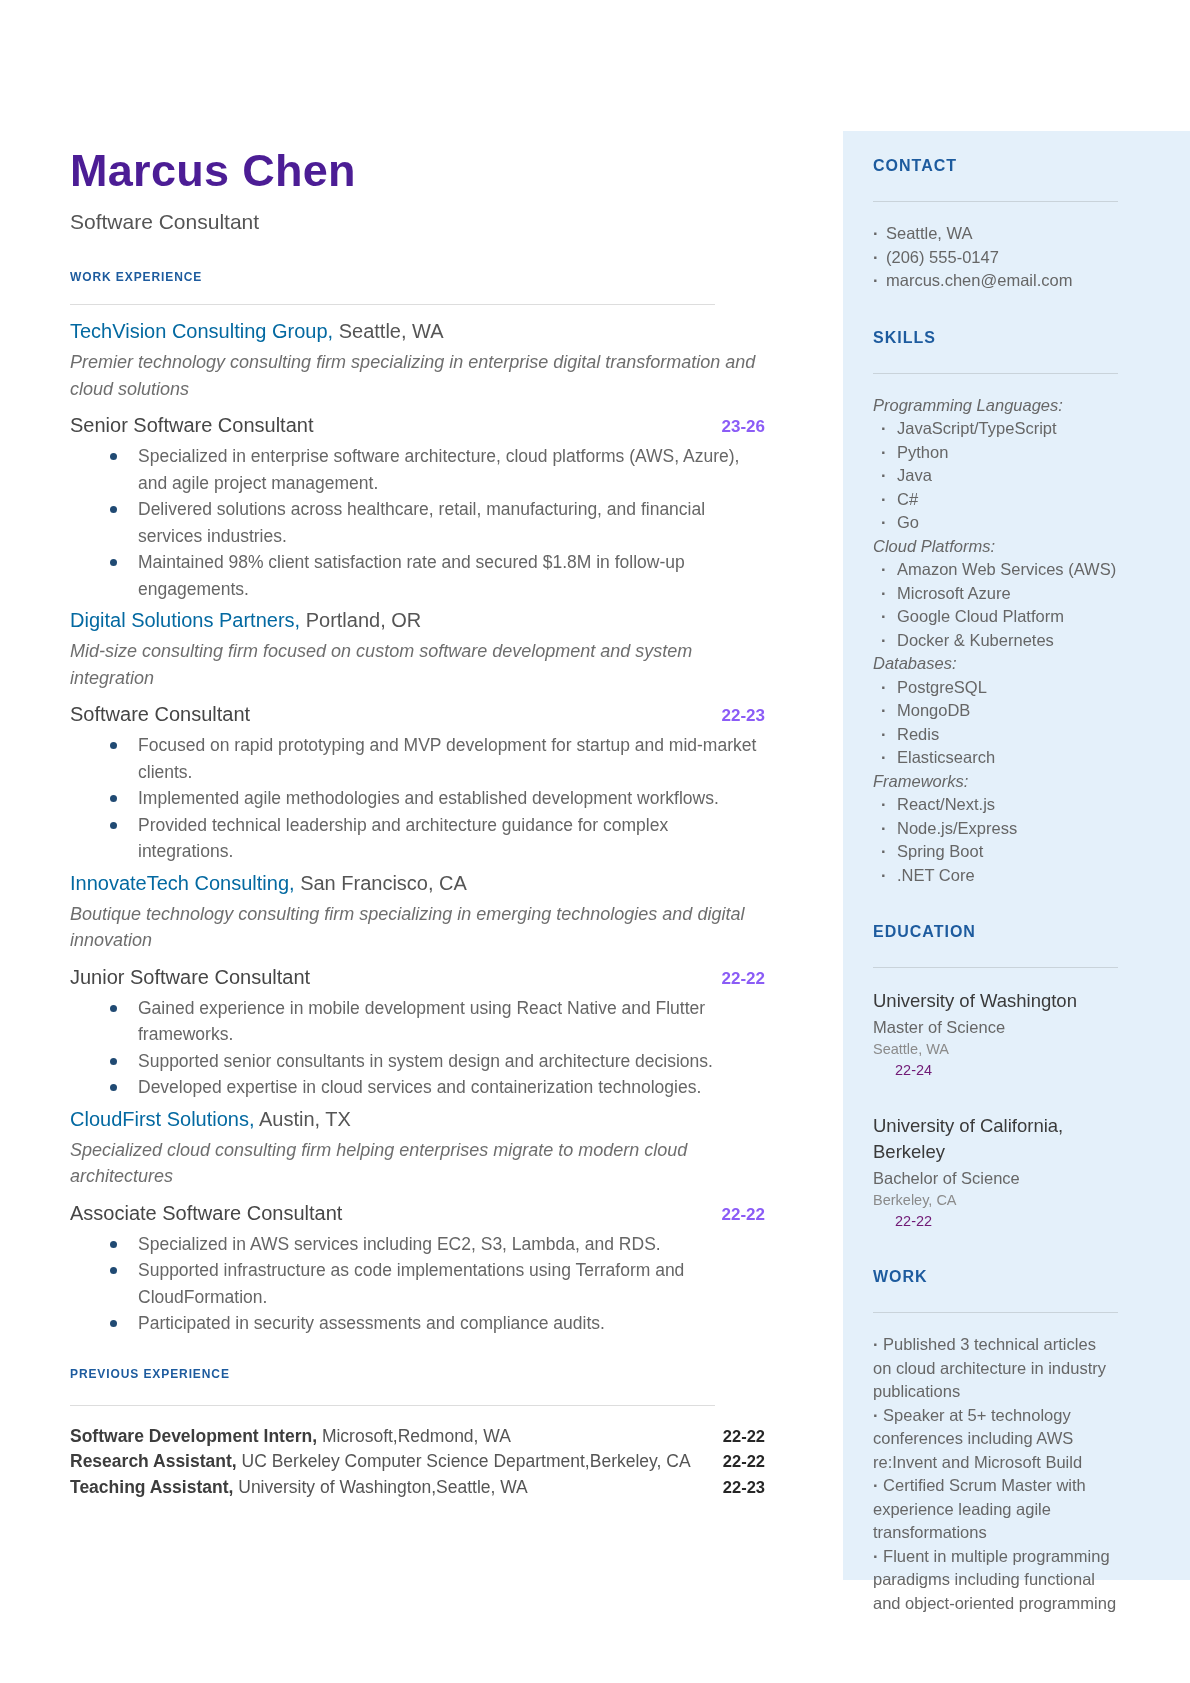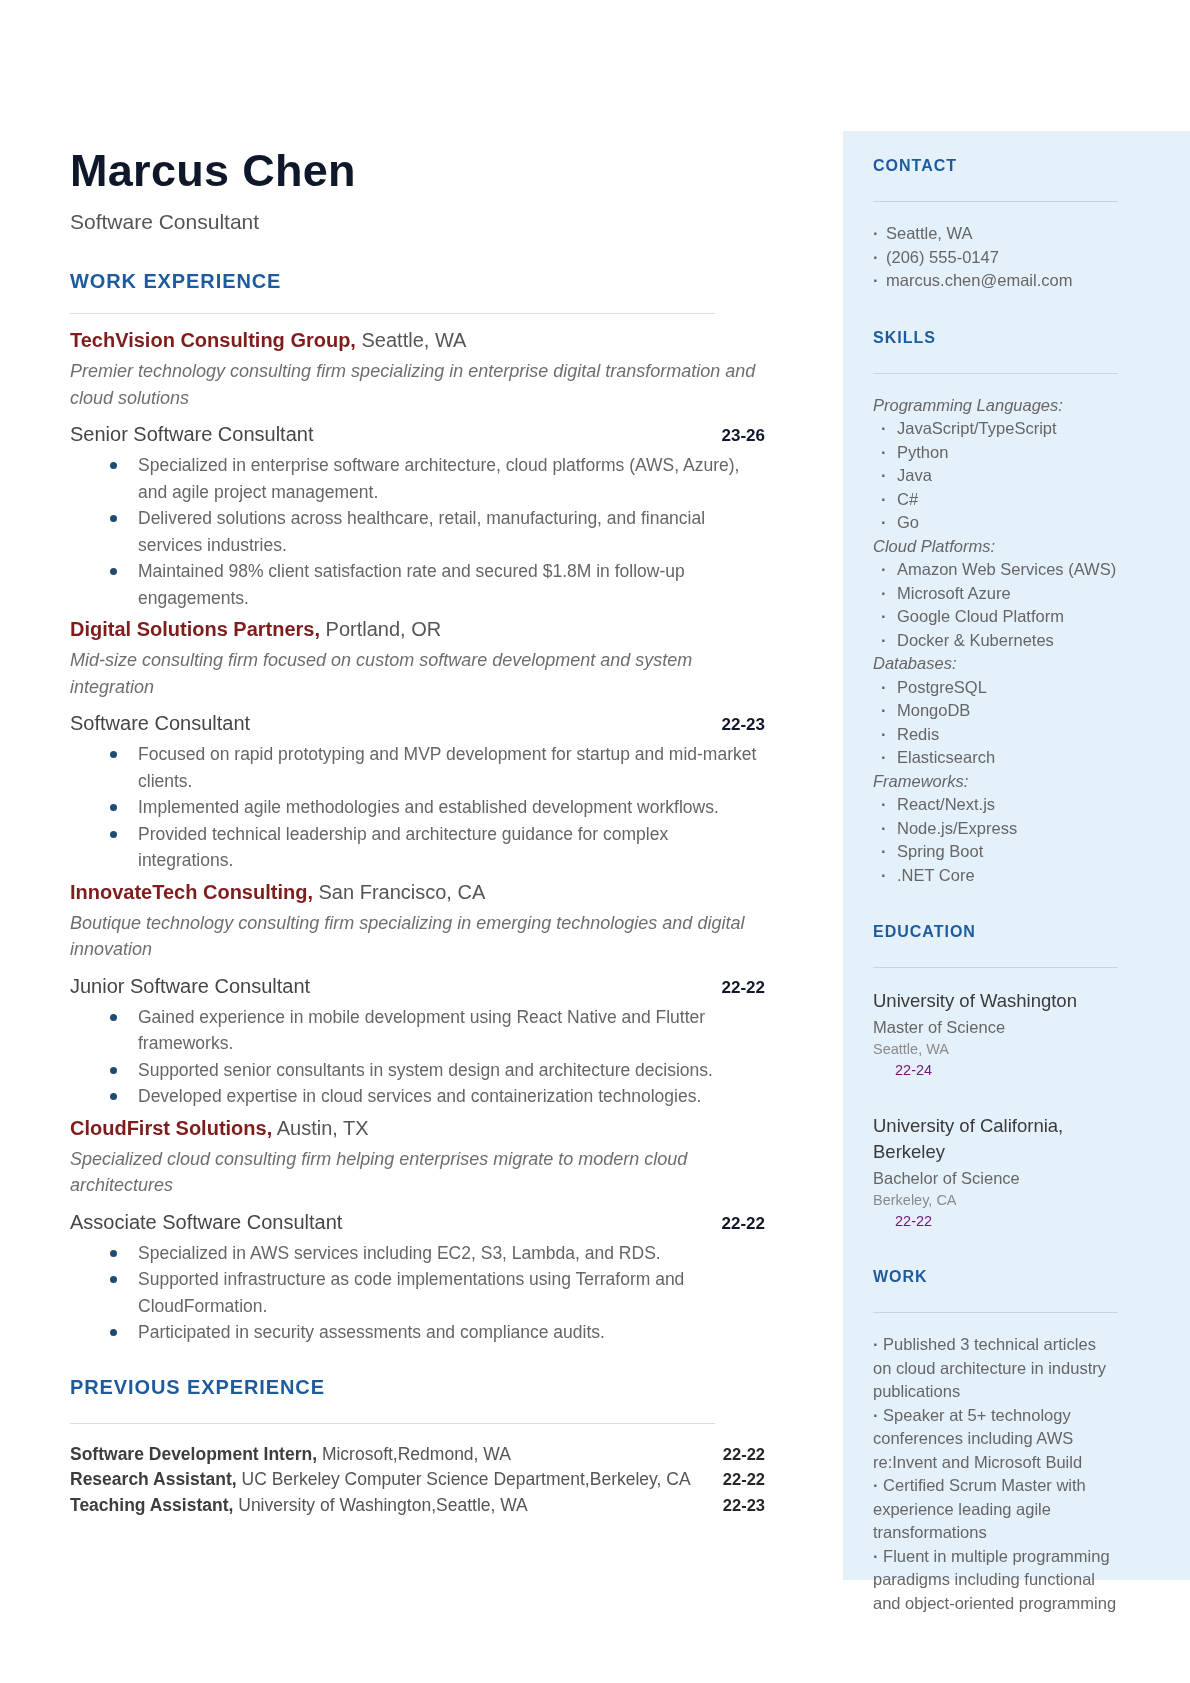--- a/index.html
+++ b/index.html
@@ -5,33 +5,33 @@
   * { margin:0; padding:0; box-sizing:border-box; }
   html,body { background:#ffffff; }
   body {
     width:1190px; height:1683px; position:relative;
     font-family:"Liberation Sans", sans-serif;
     -webkit-font-smoothing:antialiased;
   }
 
   
   .main { position:absolute; left:70px; top:146px; width:695px; }
-  .name { font-size:45px; line-height:50px; font-weight:800; color:#0f172a; letter-spacing:.3px; }
+  .name { font-size:45px; line-height:50px; font-weight:800; color:#4c1d95; letter-spacing:.3px; }
   .subtitle { margin-top:14px; font-size:21px; color:#555; }
-  .sec-heading { margin-top:36px; font-size:20px; font-weight:700; color:#1d5b9e; letter-spacing:.9px; }
+  .sec-heading { margin-top:36px; font-size:12px; font-weight:700; color:#1d5b9e; letter-spacing:.9px; }
   .main-hr { border:none; border-top:1px solid #ddd; margin:20px 0 12px; width:645px; }
 
   .company { margin-top:6px; }
   .company.first { margin-top:14px; }
   .company-line { font-size:20px; line-height:25px; color:#555; }
-  .company-name { font-weight:700; color:#7f1d1d; }
+  .company-name { font-weight:400; color:#0369a1; }
   .company-desc { margin-top:5px; font-size:18px; line-height:26.5px; font-style:italic; color:#6e6e6e; }
   .role-row { display:flex; justify-content:space-between; align-items:baseline; margin-top:12px; }
   .role-title { font-size:20px; color:#464646; }
-  .role-dates { font-size:17px; font-weight:700; color:#0f172a; }
+  .role-dates { font-size:17px; font-weight:700; color:#8b5cf6; }
   ul.bullets { list-style:none; margin-top:6px; }
   ul.bullets li { position:relative; padding-left:68px; font-size:17.5px; line-height:26.5px; color:#666; }
   ul.bullets li::before { content:""; position:absolute; left:40px; top:10px; width:7px; height:7px; border-radius:50%; background:#204a73; }
 
   .prev-rows { margin-top:2px; }
   .prev-row { display:flex; justify-content:space-between; align-items:baseline; font-size:17.5px; line-height:25.5px; }
   .prev-left { color:#555; }
   .prev-role { font-weight:700; color:#3d3d3d; }
   .prev-dates { font-size:16.5px; font-weight:700; color:#262626; }
 

